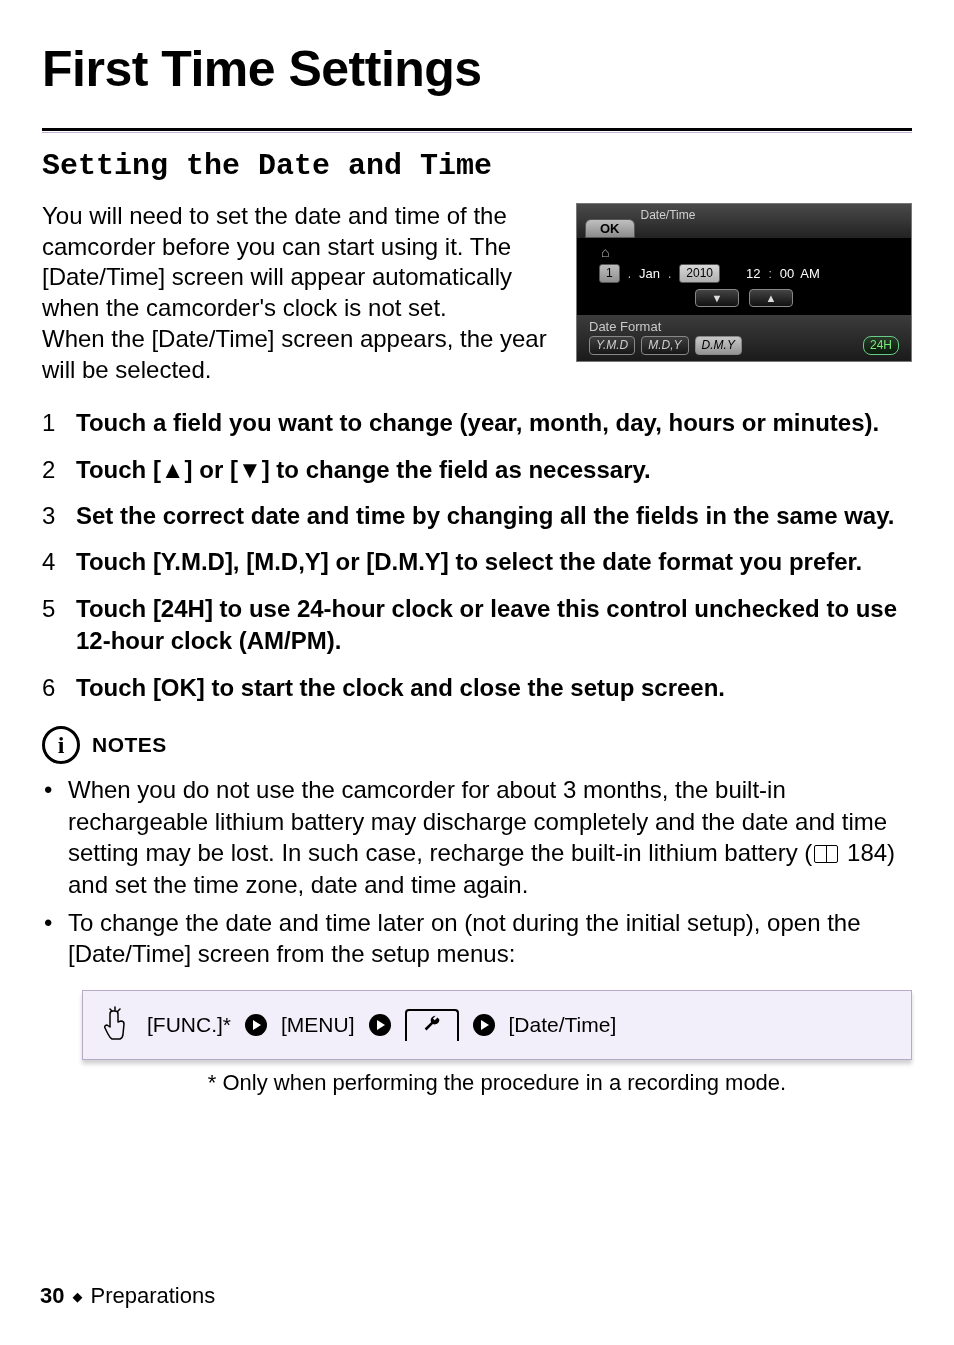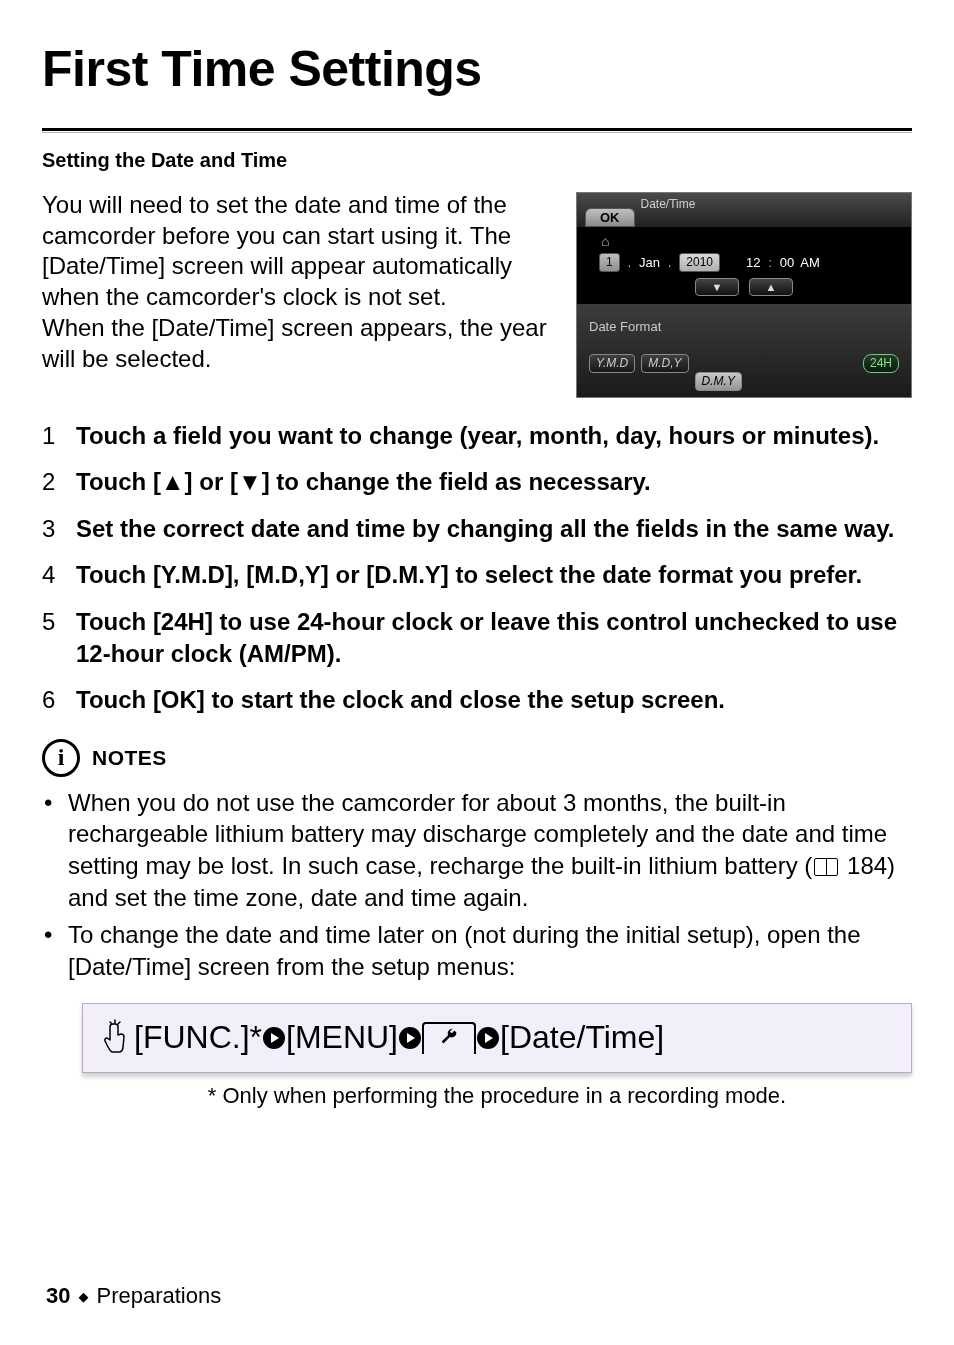--- a/index.html
+++ b/index.html
@@ -28,24 +28,24 @@
     margin: 0 0 16px 0;
   }
   .thick-hr::after{
     content:"";
     display:block;
     height:1px;
     background:#c7b0d6;
     margin-top:1px;
   }
   .section-title {
-    font-size: 20px;
+    font-size: 30px;
     font-weight: bold;
     margin: 0 0 18px 0;
-    font-family: Liberation Sans, sans-serif;
+    font-family: Liberation Mono, monospace;
   }
   .intro-row {
     display: flex;
     gap: 22px;
     align-items: flex-start;
   }
   .intro-text {
     flex: 1;
     font-size: 24px;
     line-height: 1.28;
@@ -110,33 +110,33 @@
   .ss-arrows {
     display:flex; justify-content:center; gap:10px; padding:6px 0 2px 0;
   }
   .ss-arrow {
     width:44px; height:18px; border:1px solid #888; border-radius:4px;
     background: linear-gradient(#444,#111);
     color:#ddd; font-size:11px; line-height:16px; text-align:center;
   }
   .ss-bottom {
     background: linear-gradient(#3c3c3c,#1a1a1a);
-    padding: 15px 12px 6px 12px;
+    padding: 4px 12px 6px 12px;
     color:#c9c9c9;
     font-size:13px;
   }
   .ss-dfrow { display:flex; align-items:center; gap:6px; margin-top:2px;}
   .ss-chip {
     border:1px solid #888; border-radius:4px;
     padding:0 6px; font-size:12px; line-height:17px;
     background:linear-gradient(#3f3f3f,#171717);
     color:#ccc;
     font-style:italic;
   }
-  .ss-chip.sel { background:linear-gradient(#c8c8c8,#949494); color:#000;margin-top:36px; }
+  .ss-chip.sel { background:linear-gradient(#c8c8c8,#949494); color:#000; }
   .ss-24h {
     margin-left:auto;
     border:1px solid #6c8; border-radius:8px;
     padding:0 6px; font-size:12px; line-height:17px;
     background:linear-gradient(#2a3a2a,#0b1b0b);
     color:#7de87d;
   }
 
   ol.steps {
     list-style: none;
@@ -184,22 +184,22 @@
     display:inline-block; width:24px; height:18px; border:1.5px solid #000;
     border-radius:2px; position:relative; vertical-align:-2px; margin:0 2px;
   }
   .book-icon::after { content:""; position:absolute; left:50%; top:0; bottom:0; width:1px; background:#000; }
 
   .nav-box {
     margin: 12px 0 10px 40px;
     border:1px solid #b7a9c8;
     background:#f3effa;
     padding:14px 18px;
-    display:flex; align-items:center; gap:1px;
-    font-size:32px;
+    display:flex; align-items:center; gap:14px;
+    font-size:21px;
     box-shadow: 0 4px 4px rgba(0,0,0,0.18);
   }
   .hand-icon {
     width:32px; height:40px; position:relative; flex:0 0 32px;
   }
   .hand-icon svg { width:100%; height:100%; }
   .arrow-disc {
     width:22px; height:22px; background:#000; border-radius:50%;
     display:inline-flex; align-items:center; justify-content:center;
     flex:0 0 22px;
@@ -212,21 +212,21 @@
   .wrench-tab {
     display:inline-flex; align-items:center; gap:6px;
     border:2px solid #000; border-bottom:none; border-radius:4px 4px 0 0;
     padding:2px 14px 6px 14px;
   }
   .wrench-tab svg { width:22px; height:22px; }
   .footnote {
     font-size:22px; margin:6px 0 0 40px; font-weight:400;text-align:center;
   }
   .footer {
-    position:absolute; left:46px; bottom:36px;
+    position:absolute; left:40px; bottom:36px;
     font-size:22px; display:flex; align-items:center; gap:8px;
   }
   .footer .pagenum { font-weight:bold; }
   .footer .diamond { font-size:13px; vertical-align:3px; }
 </style>
 </head>
 <body>
 
 <h1 class="main-title">First Time Settings</h1>
 <hr class="thick-hr">

